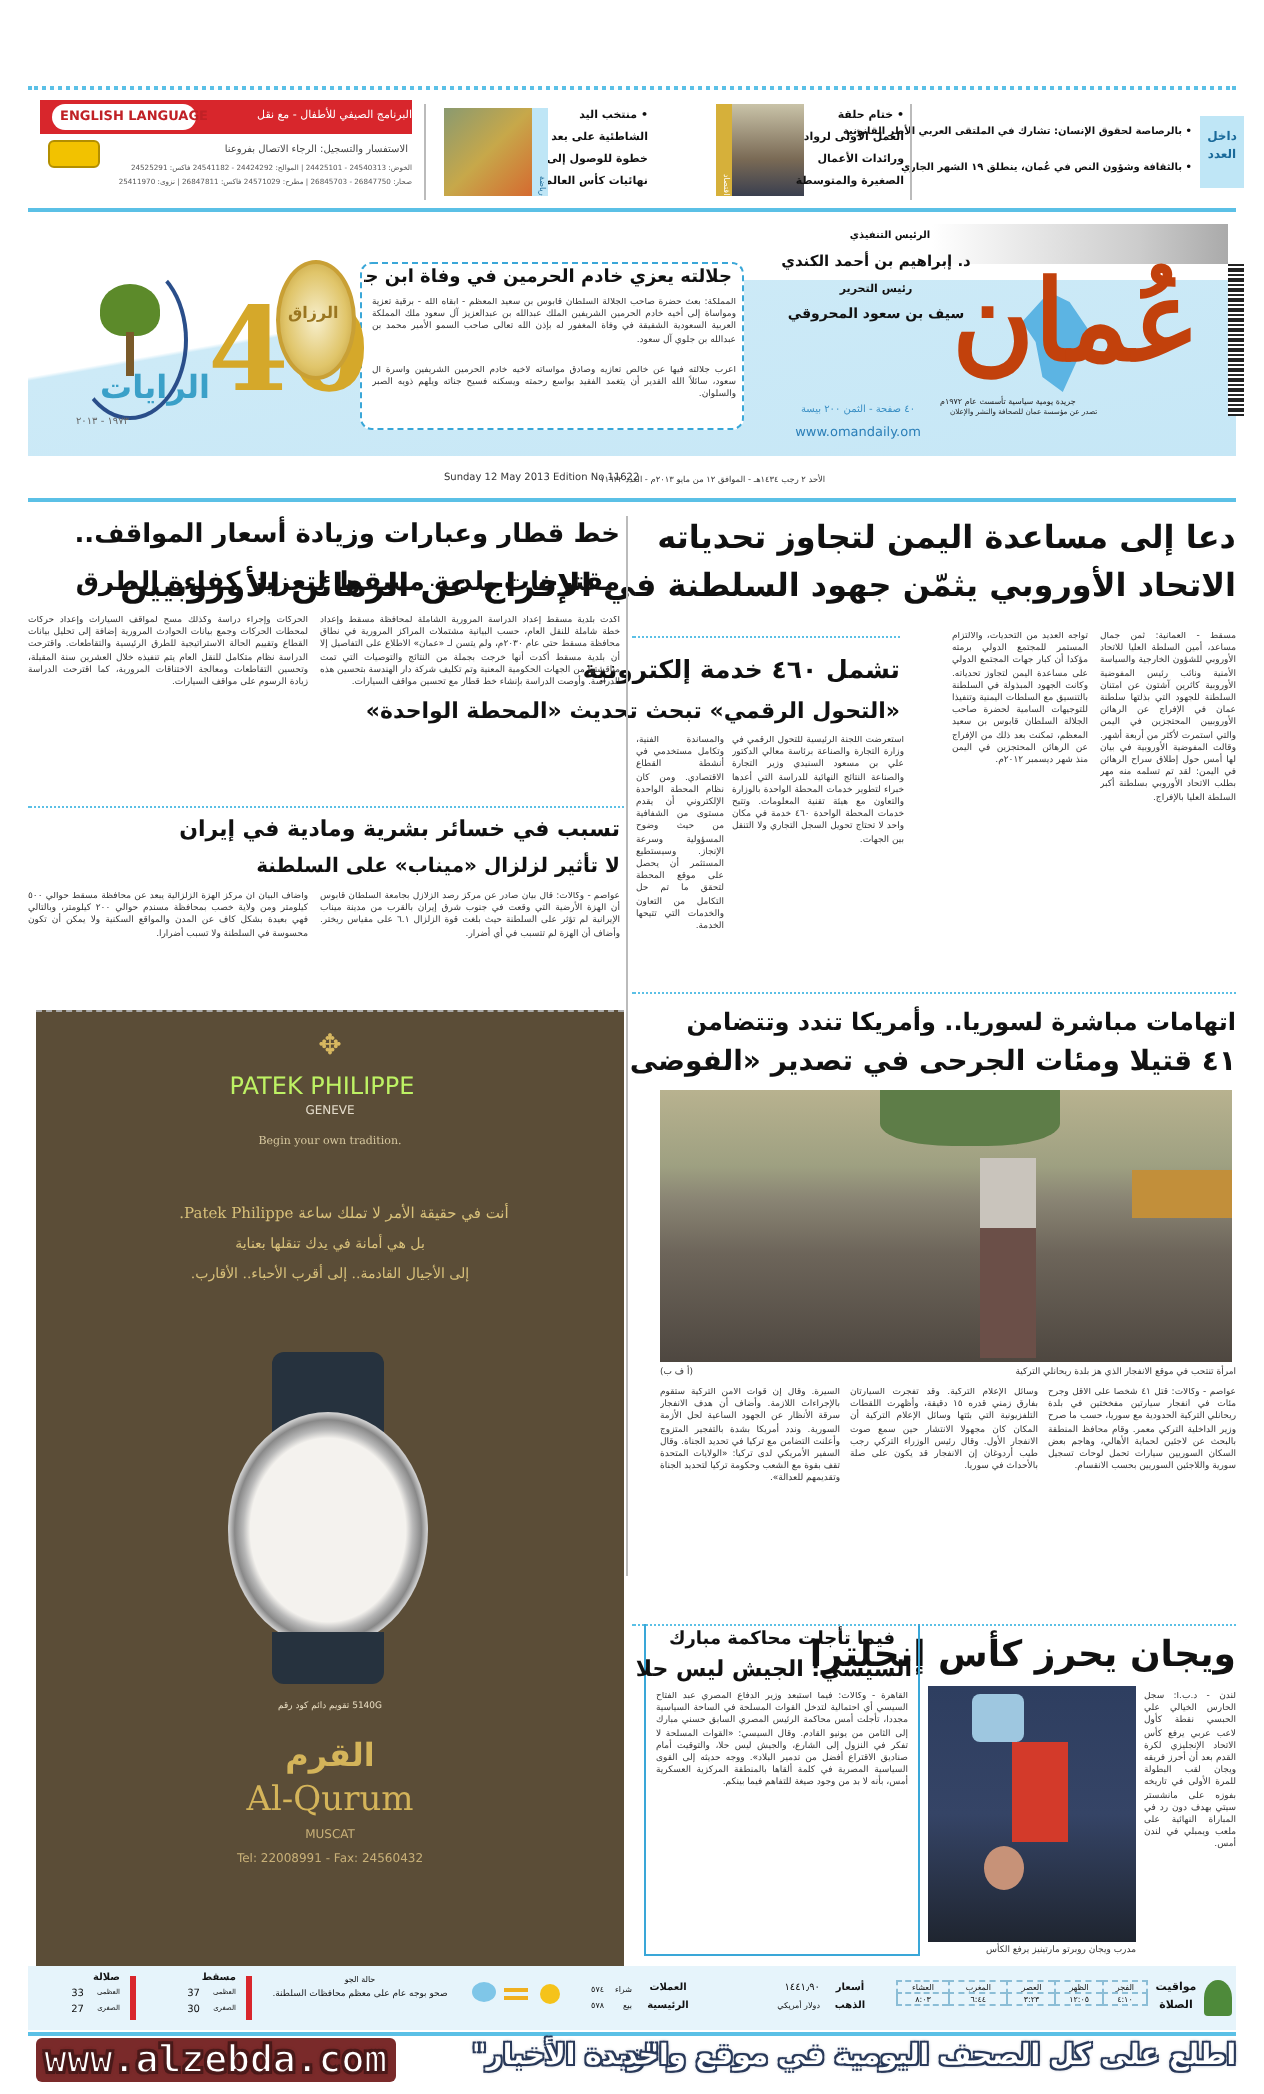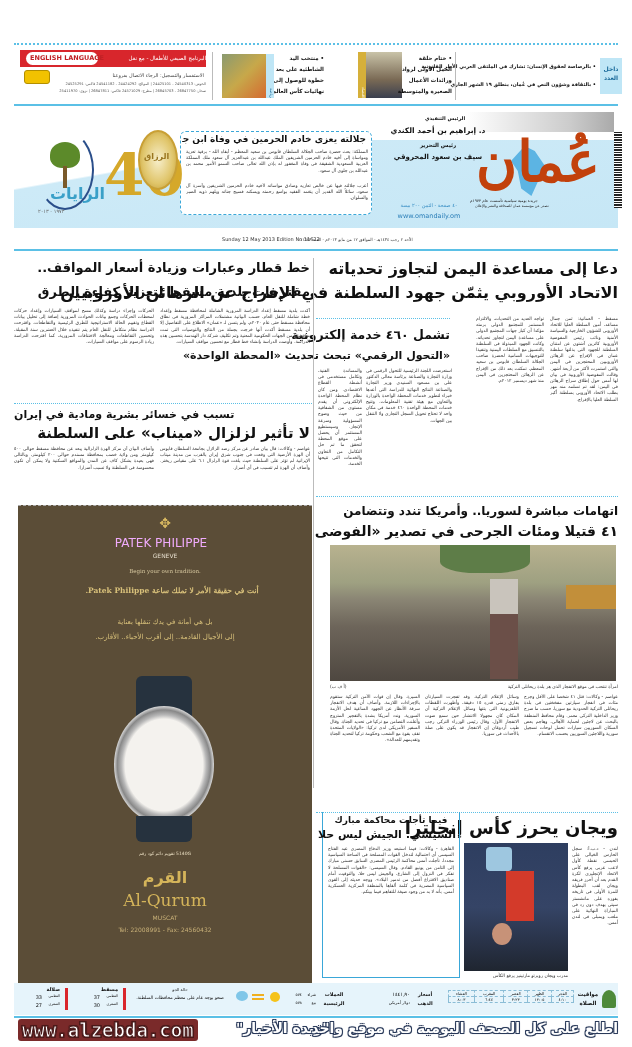--- a/index.html
+++ b/index.html
@@ -148,31 +148,31 @@
 <div class="abs hl-m" style="left:326px; top:827px; width:130px; text-align:center; font-size:11px;">السيسي: الجيش ليس حلا</div>
 <div class="col tiny" style="left:328px; top:846px; width:126px; height:128px;">القاهرة - وكالات: فيما استبعد وزير الدفاع المصري عبد الفتاح السيسي أي احتمالية لتدخل القوات المسلحة في الساحة السياسية مجددا، تأجلت أمس محاكمة الرئيس المصري السابق حسني مبارك إلى الثامن من يونيو القادم. وقال السيسي: «القوات المسلحة لا تفكر في النزول إلى الشارع، والجيش ليس حلا، والتوقيت أمام صناديق الاقتراع أفضل من تدمير البلاد». ووجه حديثه إلى القوى السياسية المصرية في كلمة ألقاها بالمنطقة المركزية العسكرية أمس، بأنه لا بد من وجود صيغة للتفاهم فيما بينكم.</div>
 
 <div class="abs hl-l" style="left:14px; top:258px; width:296px; text-align:right; font-size:13px;">خط قطار وعبارات وزيادة أسعار المواقف..</div>
 <div class="abs hl-l" style="left:14px; top:282px; width:296px; text-align:right; font-size:13px;">مقترحات بلدية مسقط لتعزيز كفاءة الطرق</div>
 <div class="col tiny" style="left:160px; top:308px; width:150px; height:92px;">أكدت بلدية مسقط إعداد الدراسة المرورية الشاملة لمحافظة مسقط وإعداد خطة شاملة للنقل العام، حسب البيانية مشتملات المراكز المرورية في نطاق محافظة مسقط حتى عام ٢٠٣٠م، ولم يتسن لـ «عمان» الاطلاع على التفاصيل إلا أن بلدية مسقط أكدت أنها خرجت بجملة من النتائج والتوصيات التي تمت مناقشتها من الجهات الحكومية المعنية وتم تكليف شركة دار الهندسة بتحسين هذه الدراسة. وأوصت الدراسة بإنشاء خط قطار مع تحسين مواقف السيارات.</div>
 <div class="col tiny" style="left:14px; top:308px; width:140px; height:92px;">الحركات وإجراء دراسة وكذلك مسح لمواقف السيارات وإعداد حركات لمحطات الحركات وجمع بيانات الحوادث المرورية إضافة إلى تحليل بيانات القطاع وتقييم الحالة الاستراتيجية للطرق الرئيسية والتقاطعات. واقترحت الدراسة نظام متكامل للنقل العام يتم تنفيذه خلال العشرين سنة المقبلة، وتحسين التقاطعات ومعالجة الاختناقات المرورية، كما اقترحت الدراسة زيادة الرسوم على مواقف السيارات.</div>
 <div class="vline" style="left:313px; top:258px; height:530px;"></div>
 
 <div class="rule-dot" style="top:403px; left:14px; right:320px; border-top-width:1px;"></div>
-<div class="abs hl-m" style="left:14px; top:407px; width:296px; text-align:left; font-size:11px;">تسبب في خسائر بشرية ومادية في إيران</div>
-<div class="abs hl-l" style="left:14px; top:424px; width:296px; text-align:right; font-size:15px;">لا تأثير لزلزال «ميناب» على السلطنة</div>
+<div class="abs hl-m" style="left:14px; top:407px; width:296px; text-align:right; font-size:11px;">تسبب في خسائر بشرية ومادية في إيران</div>
+<div class="abs hl-l" style="left:14px; top:424px; width:296px; text-align:right; font-size:10px;">لا تأثير لزلزال «ميناب» على السلطنة</div>
 <div class="col tiny" style="left:160px; top:446px; width:150px; height:54px;">عواصم - وكالات: قال بيان صادر عن مركز رصد الزلازل بجامعة السلطان قابوس أن الهزة الأرضية التي وقعت في جنوب شرق إيران بالقرب من مدينة ميناب الإيرانية لم تؤثر على السلطنة حيث بلغت قوة الزلزال ٦.١ على مقياس ريختر. وأضاف أن الهزة لم تتسبب في أي أضرار.</div>
 <div class="col tiny" style="left:14px; top:446px; width:140px; height:54px;">وأضاف البيان أن مركز الهزة الزلزالية يبعد عن محافظة مسقط حوالي ٥٠٠ كيلومتر ومن ولاية خصب بمحافظة مسندم حوالي ٢٠٠ كيلومتر، وبالتالي فهي بعيدة بشكل كاف عن المدن والمواقع السكنية ولا يمكن أن تكون محسوسة في السلطنة ولا تسبب أضرارا.</div>
 
 <div class="abs" style="left:18px; top:505px; width:294px; height:480px; background:#5b4d37; border-top:1px dashed #aaa;">
   <div class="abs" style="left:140px; top:10px; width:14px; height:14px; color:#d8b860; font-size:14px; line-height:14px; text-align:center;">✥</div>
-  <div class="abs" style="left:0; width:286px; top:30px; text-align:center; color:#f0abfc; font-size:12px; direction:ltr;">PATEK PHILIPPE</div>
+  <div class="abs" style="left:0; width:286px; top:30px; text-align:center; color:#bef264; font-size:12px; direction:ltr;">PATEK PHILIPPE</div>
   <div class="abs" style="left:0; width:294px; top:46px; text-align:center; color:#e4dccb; font-size:6px; direction:ltr;">GENEVE</div>
   <div class="abs" style="left:0; width:294px; top:62px; text-align:center; color:#d8c9a0; font-size:5.5px; font-family:'DejaVu Serif', serif; direction:ltr;">Begin your own tradition.</div>
-  <div class="abs" style="left:0; width:308px; top:80px; text-align:center; color:#d8c07a; font-size:7.5px; font-family:'DejaVu Serif', serif;font-weight:bold;">أنت في حقيقة الأمر لا تملك ساعة Patek Philippe.</div>
+  <div class="abs" style="left:0; width:308px; top:96px; text-align:center; color:#d8c07a; font-size:7.5px; font-family:'DejaVu Serif', serif;">أنت في حقيقة الأمر لا تملك ساعة Patek Philippe.</div>
   <div class="abs" style="left:0; width:294px; top:112px; text-align:center; color:#d8c07a; font-size:7px; font-family:'DejaVu Serif', serif;">بل هي أمانة في يدك تنقلها بعناية</div>
   <div class="abs" style="left:0; width:294px; top:127px; text-align:center; color:#d8c07a; font-size:7px; font-family:'DejaVu Serif', serif;">إلى الأجيال القادمة.. إلى أقرب الأحباء.. الأقارب.</div>
   <div class="abs" style="left:118px; top:170px; width:56px; height:40px; background:#26323e; border-radius:6px 6px 0 0;"></div>
   <div class="abs" style="left:96px; top:200px; width:100px; height:118px; border-radius:50%; background:radial-gradient(#f4f2ee 55%,#b8b8b8 60%,#888 66%,#ccc 70%);"></div>
   <div class="abs" style="left:118px; top:310px; width:56px; height:26px; background:#26323e; border-radius:0 0 6px 6px;"></div>
   <div class="abs" style="left:0; width:294px; top:345px; text-align:center; color:#e8dcc0; font-size:4.5px;">5140G تقويم دائم كود رقم</div>
   <div class="abs" style="left:0; width:294px; top:362px; text-align:center; color:#d4b45a; font-size:16px; font-weight:bold;">القرم</div>
   <div class="abs" style="left:0; width:294px; top:384px; text-align:center; color:#d4b45a; font-size:17px; font-family:'DejaVu Serif', serif; direction:ltr;">Al-Qurum</div>
   <div class="abs" style="left:0; width:294px; top:408px; text-align:center; color:#c8b078; font-size:6px; direction:ltr;">MUSCAT</div>
   <div class="abs" style="left:0; width:294px; top:420px; text-align:center; color:#c8b078; font-size:6px; direction:ltr;">Tel: 22008991 - Fax: 24560432</div>

